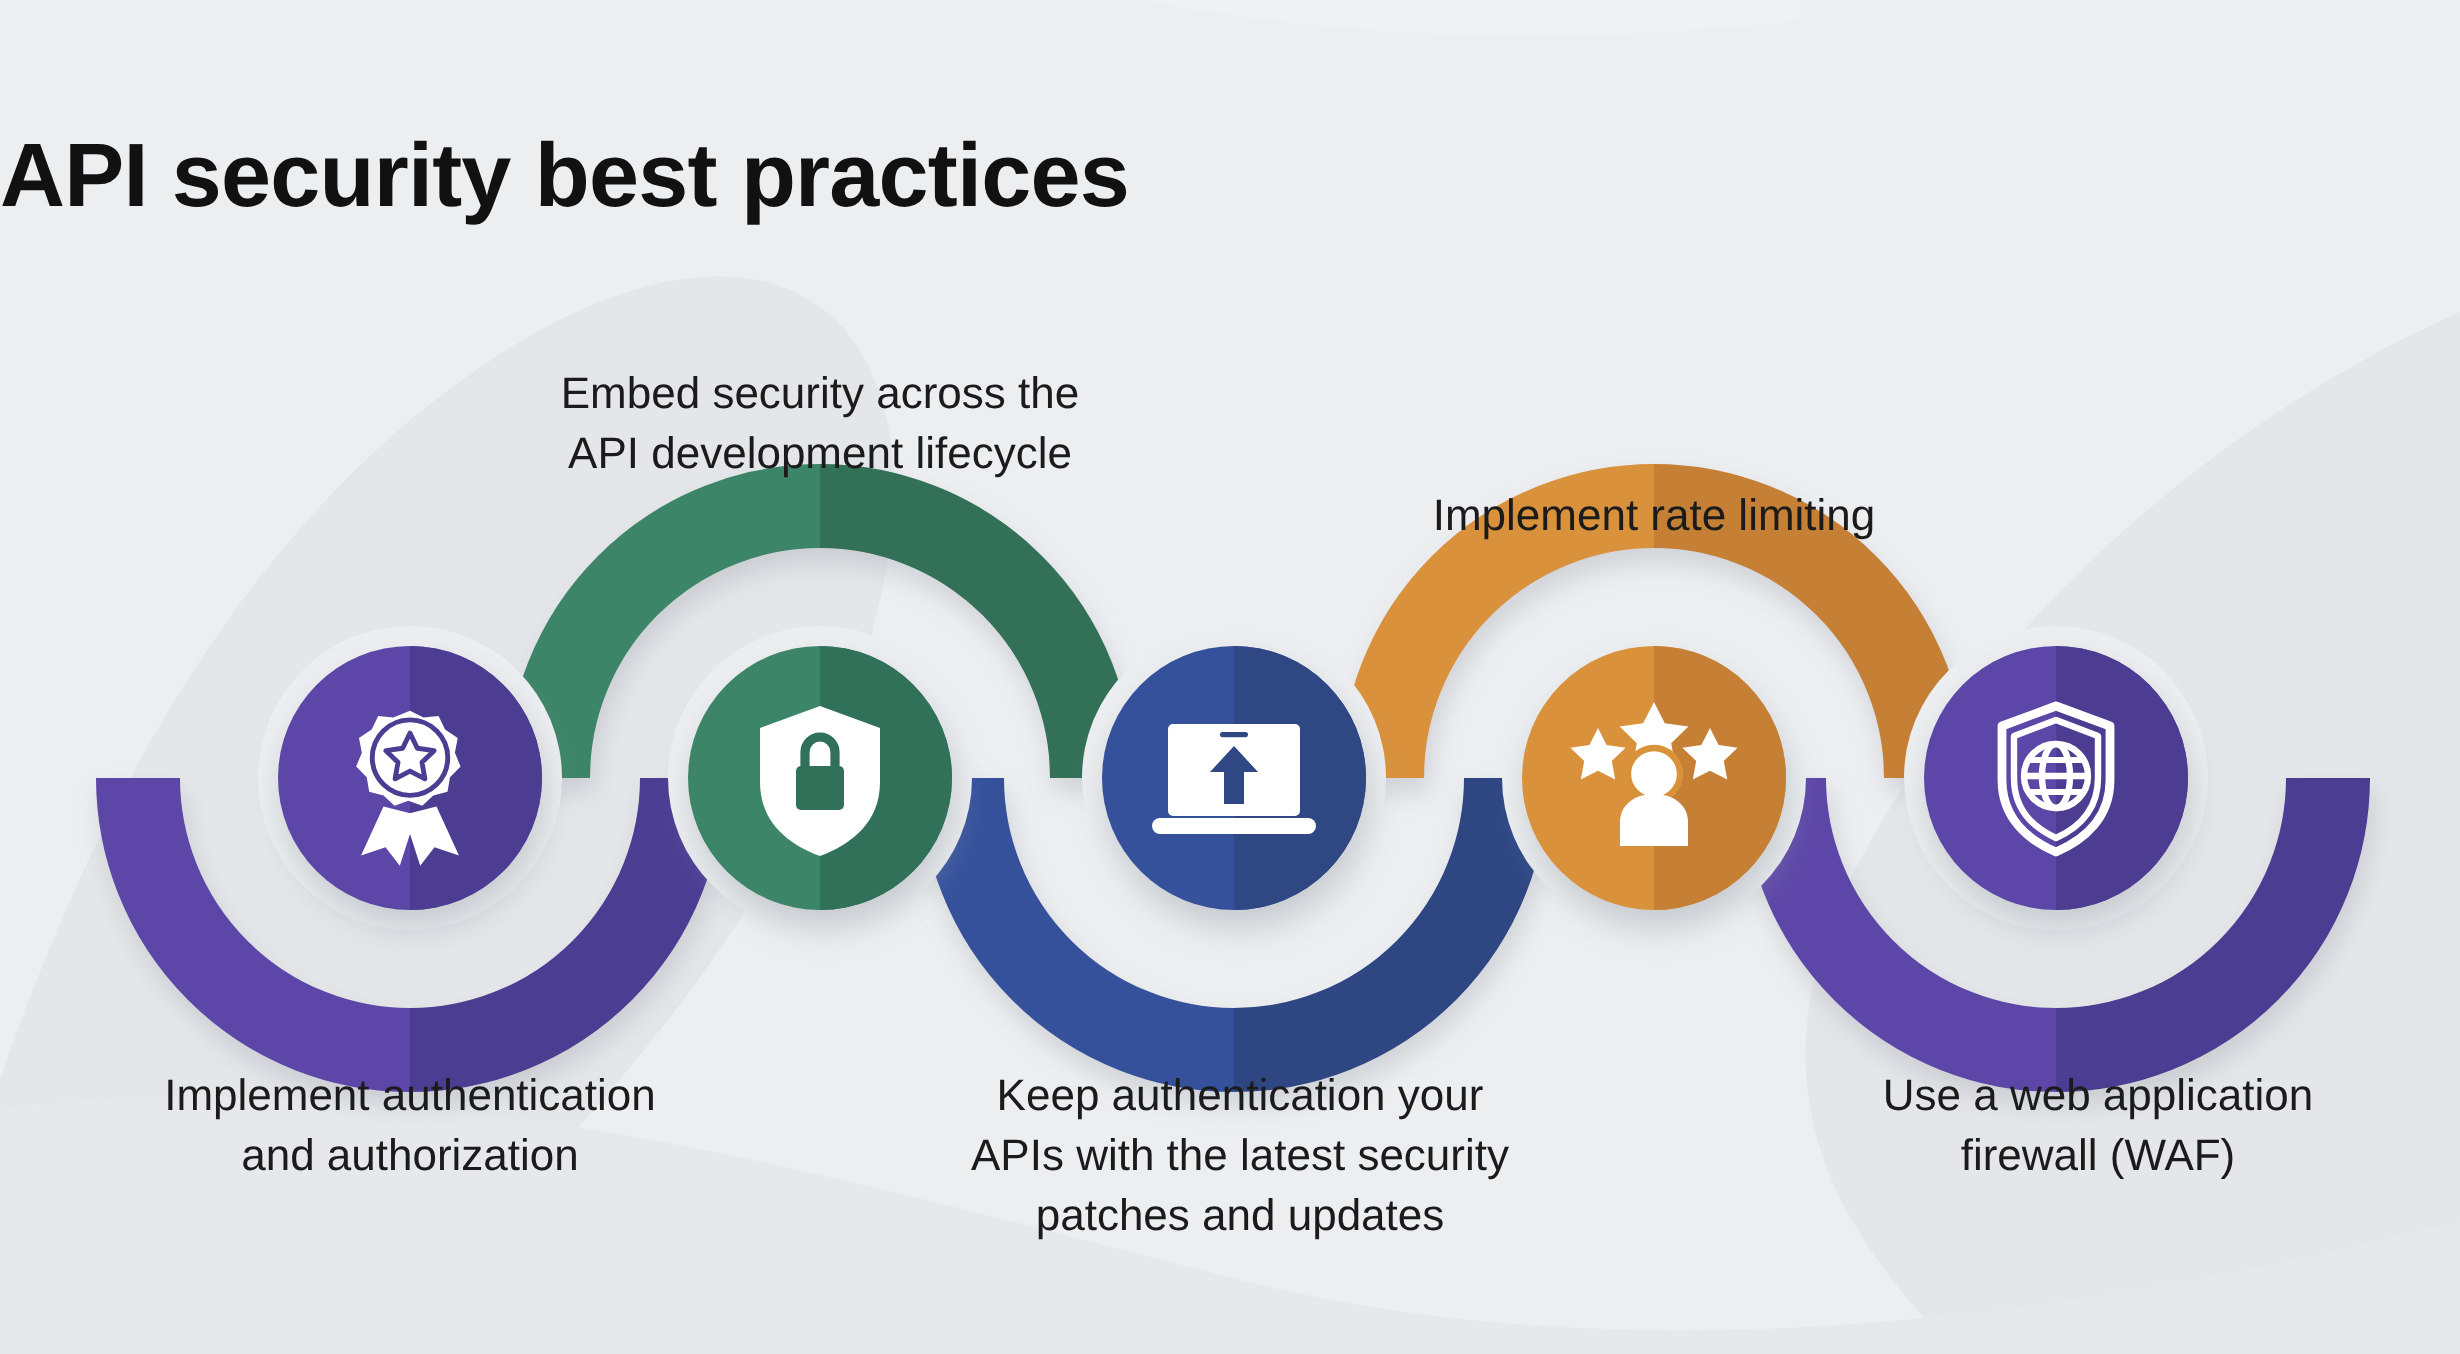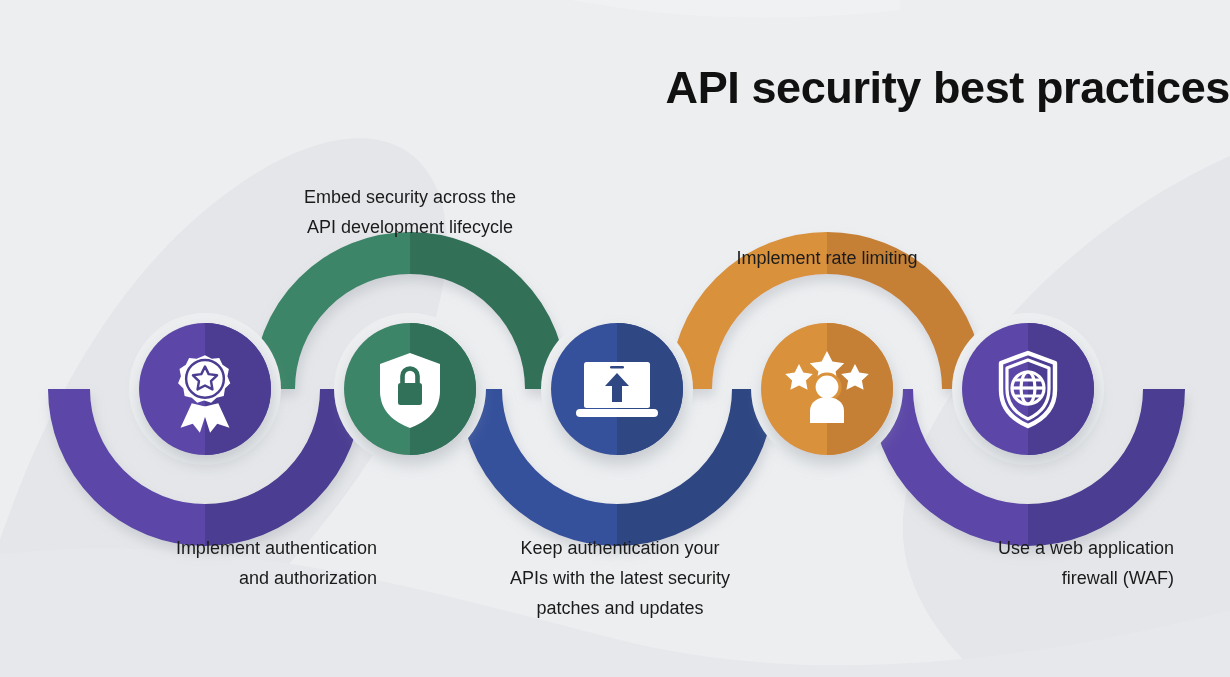--- a/index.html
+++ b/index.html
@@ -24,21 +24,21 @@
     height: 677px;
     z-index: 0;
   }
 
   
   #page-title {
     position: absolute;
     top: 62px;
     left: 0;
     width: 1230px;
-    text-align: right;
+    text-align: left;
     font-size: 45px;
     font-weight: bold;
     letter-spacing: -0.4px;
     color: #111111;
     z-index: 6;
   }
 
   
   #flow {
     position: absolute;
@@ -46,21 +46,21 @@
     left: 0;
     width: 1230px;
     height: 677px;
     z-index: 2;
   }
 
   
   .caption {
     position: absolute;
     text-align: center;
-    font-size: 18px;
+    font-size: 22px;
     line-height: 30px;
     color: #1b1b1b;
     z-index: 6;
     white-space: pre-line;
   }
 </style>
 </head>
 <body>
 
 <svg id="bg-layer" viewBox="0 0 1230 677" preserveAspectRatio="none">
@@ -221,21 +221,21 @@
     <line x1="-13.5" y1="-9" x2="13.5" y2="-9" stroke="#ffffff" stroke-width="3"></line>
     <line x1="-13.5" y1="7" x2="13.5" y2="7" stroke="#ffffff" stroke-width="3"></line>
   </g>
 </svg>
 
 <div class="caption" style="left:250px; top:182px; width:320px;">Embed security across the
 API development lifecycle</div>
 
 <div class="caption" style="left:677px; top:213px; width:300px;margin-top:30px;">Implement rate limiting</div>
 
-<div class="caption" style="left:57px; top:533px; width:320px;text-align:right;">Implement authentication
+<div class="caption" style="left:45px; top:533px; width:320px;">Implement authentication
 and authorization</div>
 
 <div class="caption" style="left:460px; top:533px; width:320px;">Keep authentication your
 APIs with the latest security
 patches and updates</div>
 
-<div class="caption" style="left:884px; top:533px; width:290px;text-align:right;">Use a web application
+<div class="caption" style="left:904px; top:533px; width:290px;">Use a web application
 firewall (WAF)</div>
 
 </body></html>

